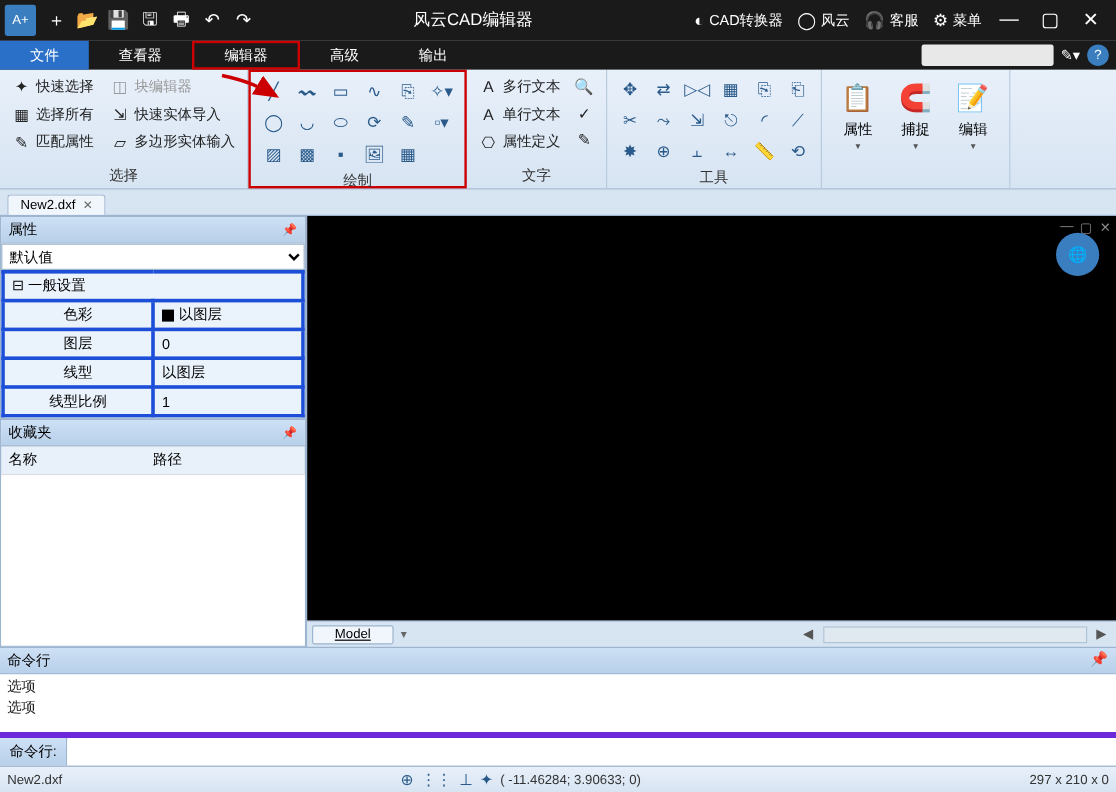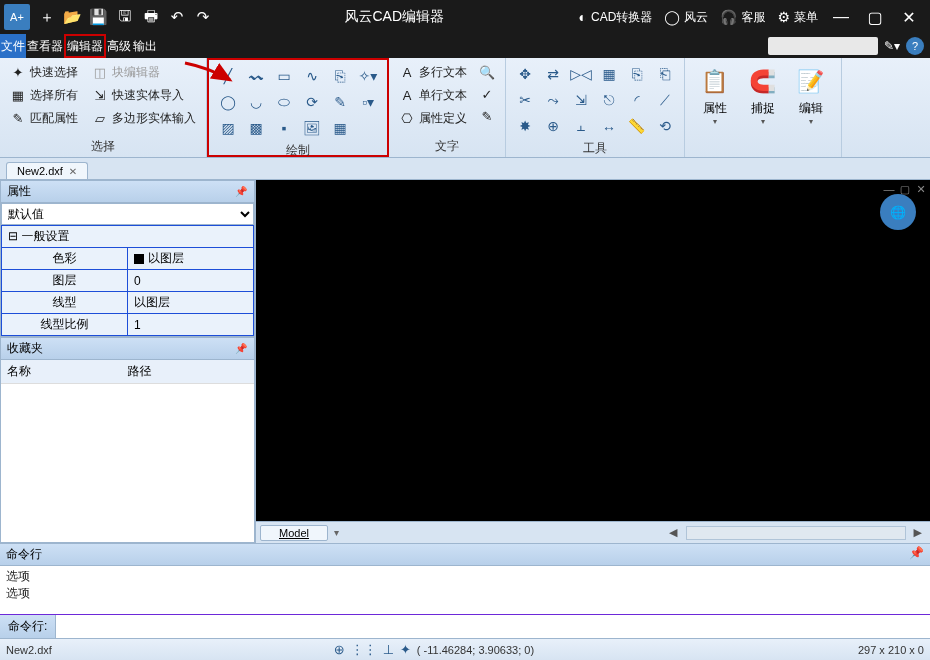--- a/index.html
+++ b/index.html
@@ -9,21 +9,21 @@
 .titlebar { height: 34px; background: #1a1a1a; display: flex; align-items: center; padding: 0 4px; color: #fff; font-size: 13px; }
 .titlebar .logo { width: 26px; height: 26px; background: #3a7ebf; display: flex; align-items: center; justify-content: center; font-size: 11px; border-radius: 2px; margin-right: 4px; }
 .titlebar .qat-icon { width: 22px; height: 22px; display: flex; align-items: center; justify-content: center; margin: 0 2px; cursor: pointer; font-size: 15px; }
 .titlebar .title { flex: 1; text-align: center; font-size: 14px; }
 .titlebar .right-item { display: flex; align-items: center; margin: 0 6px; font-size: 12px; cursor: pointer; }
 .titlebar .right-item .ico { margin-right: 4px; font-size: 14px; }
 .titlebar .win-btn { width: 30px; height: 30px; display: flex; align-items: center; justify-content: center; cursor: pointer; font-size: 16px; margin: 0 2px; }
 
 
 .menubar { height: 24px; background: #1a1a1a; display: flex; align-items: center; color: #fff; font-size: 12px; position: relative; }
-.menubar .menu-item { padding: 4px 1px; cursor: pointer; height: 100%; display: flex; align-items: center; }
+.menubar .menu-item { padding: 4px 25px; cursor: pointer; height: 100%; display: flex; align-items: center; }
 .menubar .menu-item.active { background: #2a70c8; }
 .menubar .menu-item.highlighted { border: 2px solid #cc0000; }
 .menubar .menu-right { margin-left: auto; display: flex; align-items: center; padding-right: 6px; gap: 6px; }
 .menubar .menu-right .dropdown { width: 110px; height: 18px; background: #e8e8e8; border-radius: 2px; }
 .menubar .help-icon { width: 18px; height: 18px; background: #3a7ebf; border-radius: 50%; display: flex; align-items: center; justify-content: center; font-size: 11px; cursor: pointer; }
 
 
 .arrow-svg { position: absolute; left: 180px; top: 58px; z-index: 10; pointer-events: none; }
 
 
@@ -49,21 +49,21 @@
 .doctab .close { color: #666; font-size: 10px; cursor: pointer; }
 
 
 .main { flex: 1; display: flex; min-height: 0; }
 .left-panels { width: 256px; display: flex; flex-direction: column; background: #e8f0fa; border-right: 1px solid #9db5ce; }
 .panel { border: 1px solid #9db5ce; margin-bottom: 0; display: flex; flex-direction: column; }
 .panel-header { background: linear-gradient(#cde0f5, #b8d0ea); padding: 2px 6px; font-size: 12px; display: flex; align-items: center; justify-content: space-between; border-bottom: 1px solid #9db5ce; }
 .panel-header .pin { font-size: 10px; cursor: pointer; }
 .panel-select { width: 100%; border: 1px solid #9db5ce; background: #fff; font-size: 12px; padding: 2px; }
 .props-table { width: 100%; font-size: 12px; border-collapse: collapse; }
-.props-table td { border: 1px solid #1d4ed8; padding: 2px 6px; background: #eaf2fb; }
+.props-table td { border: 3px solid #1d4ed8; padding: 2px 6px; background: #eaf2fb; }
 .props-table .section td { background: #eaf2fb; font-weight: normal; }
 .props-table .key { text-align: center; width: 50%; }
 .props-table .val { width: 50%; }
 .swatch { display: inline-block; width: 10px; height: 10px; background: #000; margin-right: 4px; vertical-align: middle; }
 .fav-body { flex: 1; background: #fff; }
 .fav-head { display: flex; font-size: 12px; padding: 3px 6px; border-bottom: 1px solid #ddd; }
 .fav-head span:first-child { width: 50%; }
 
 .viewport-wrap { flex: 1; display: flex; flex-direction: column; min-width: 0; }
 .viewport { flex: 1; background: #000; position: relative; }
@@ -73,21 +73,21 @@
 .model-tabs { height: 22px; background: #d7e4f2; display: flex; align-items: center; padding: 0 4px; border-top: 1px solid #9db5ce; }
 .model-tab { background: #f0f6fc; border: 1px solid #9db5ce; padding: 1px 18px; font-size: 11px; border-radius: 2px; cursor: pointer; text-decoration: underline; }
 .model-tabs .scroll-ctrl { margin-left: auto; display: flex; align-items: center; gap: 4px; }
 .model-tabs .scroll-ctrl .arrow { font-size: 11px; color: #555; cursor: pointer; padding: 0 4px; }
 .model-tabs .scroll-track { width: 220px; height: 14px; background: #e0e8f0; border: 1px solid #b0c4d8; }
 
 
 .cmd-panel { border-top: 1px solid #9db5ce; }
 .cmd-header { background: linear-gradient(#cde0f5, #b8d0ea); padding: 2px 6px; font-size: 12px; display: flex; justify-content: space-between; border-bottom: 1px solid #9db5ce; }
 .cmd-body { height: 48px; background: #fff; font-size: 12px; padding: 2px 6px; color: #222; }
-.cmd-input-row { display: flex; align-items: flex-end; background: #fff; border-top: 1px solid #6d28d9; }
+.cmd-input-row { display: flex; align-items: flex-end; background: #fff; border-top: 5px solid #6d28d9; }
 .cmd-prompt { background: linear-gradient(#cde0f5, #b8d0ea); padding: 3px 8px; font-size: 12px; border-right: 1px solid #9db5ce; }
 .cmd-input { flex: 1; border: none; font-size: 12px; padding: 3px; outline: none; }
 
 
 .statusbar { height: 22px; background: linear-gradient(#e8f0fa, #d7e4f2); border-top: 1px solid #9db5ce; display: flex; align-items: center; font-size: 11px; color: #333; padding: 0 6px; }
 .statusbar .st-left { flex: 0 0 auto; }
 .statusbar .st-mid { flex: 1; display: flex; align-items: center; justify-content: center; gap: 6px; }
 .statusbar .st-mid .st-ico { font-size: 13px; color: #2a5a8a; cursor: pointer; }
 .statusbar .st-right { flex: 0 0 auto; margin-left: 42px; }
 </style>

